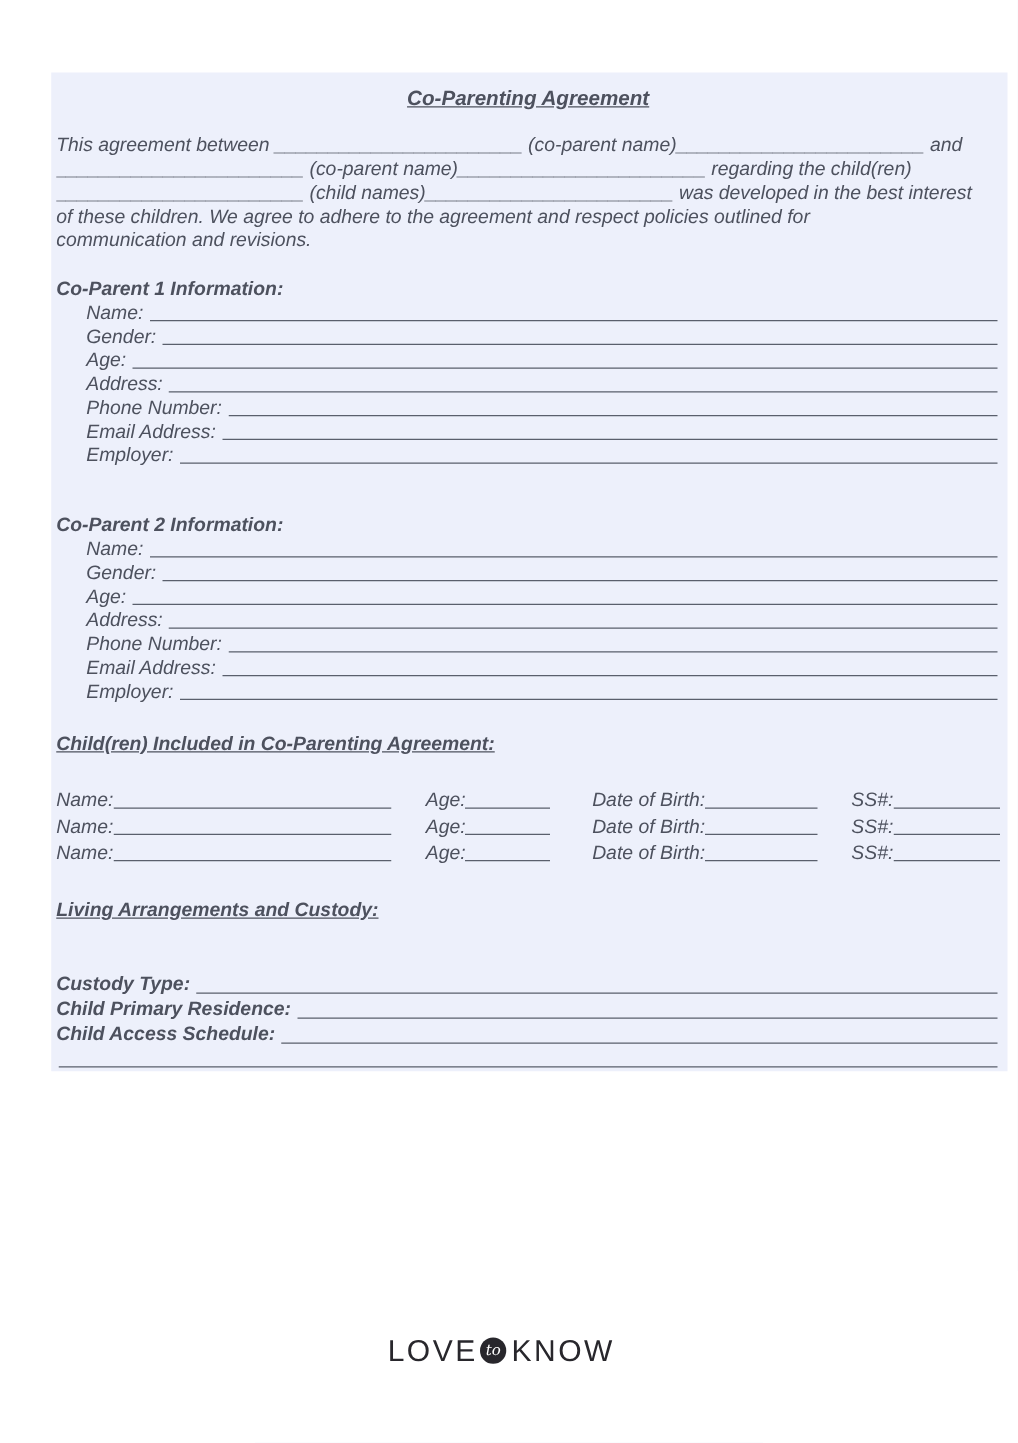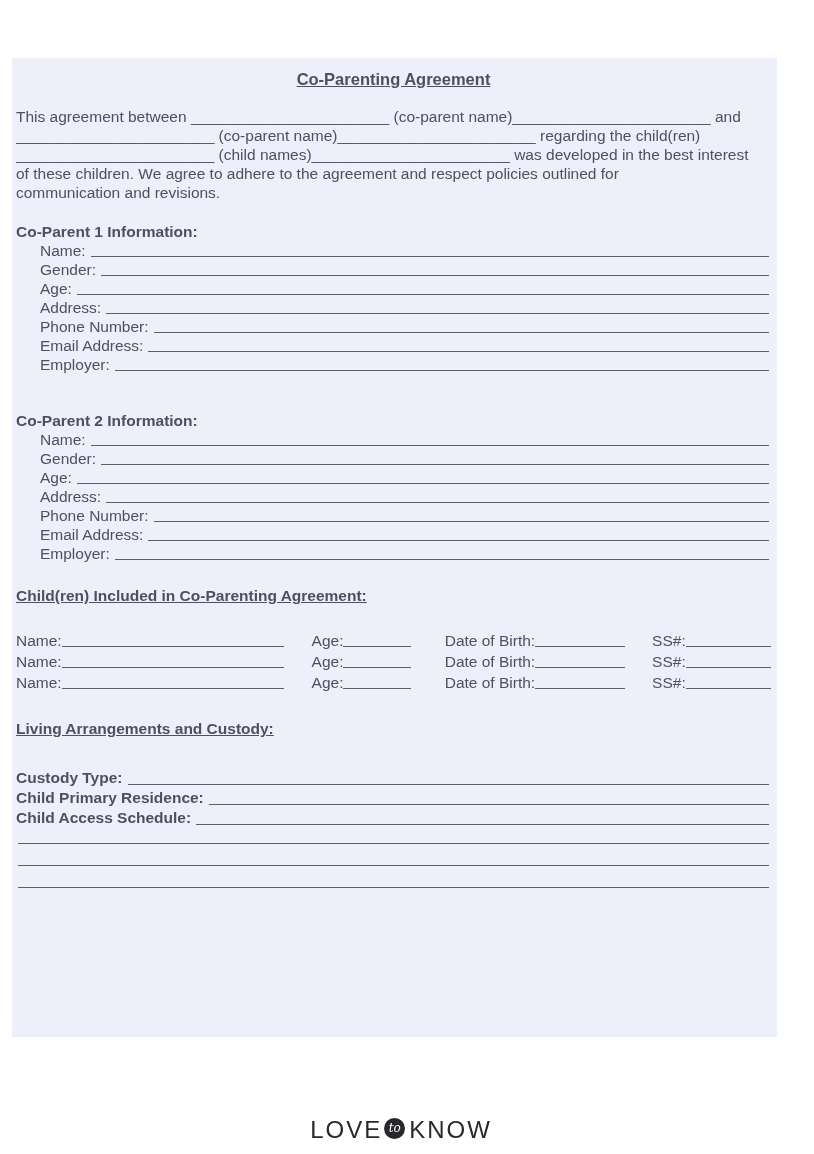--- a/index.html
+++ b/index.html
@@ -9,25 +9,26 @@
     --logo-ink:#28272c;
   }
   *{margin:0;padding:0;box-sizing:border-box;}
   html,body{background:#ffffff;}
   body{
     width:814px;height:1154px;position:relative;overflow:hidden;
     font-family:"Liberation Sans","DejaVu Sans",sans-serif;
     color:var(--ink);
   }
   .doc-panel{
-    position:absolute;left:12px;top:58px;width:765px;height:979px;
+    position:absolute;left:41px;top:58px;width:765px;height:799px;
     background:var(--panel-bg);
     padding:12px 6px 0 4px;
     font-size:15.5px;line-height:19px;
     overflow:hidden;
+    font-style:italic;
   }
   .doc-title{
     text-align:center;font-weight:bold;font-size:16.5px;
     text-decoration:underline;line-height:19px;
   }
   .intro{margin-top:18px;}
   .intro-line{white-space:pre;overflow:hidden;}
   .section-heading{font-weight:bold;line-height:19px;}
   .underlined{text-decoration:underline;}
   .cp1-heading{margin-top:20px;}
@@ -43,29 +44,29 @@
   }
   .fline-tight{margin-left:0;}
   .child-rows{margin-top:25px;}
   .crow{display:flex;line-height:21px;}
   .ccell{display:flex;}
   .ccell .fline{margin:0 0 4px 0;}
   .c1{width:270px;}
   .c2{width:100px;margin-left:28px;}
   .c3{width:182px;margin-left:34px;}
   .c4{width:120px;margin-left:27px;}
-  .custody-rows{margin-top:30px;}
+  .custody-rows{margin-top:40px;}
   .custody-rows .frow{line-height:20px;}
   .bold{font-weight:bold;}
   .vis-text{line-height:20px;}
   .vline{border-bottom:1.5px solid var(--line);margin:0 2px;}
   .vline-first{height:16px;}
   .vline-rest{height:22px;}
   .footer-logo{
-    position:absolute;left:0;top:1116px;width:802px;
+    position:absolute;left:0;top:1069px;width:802px;
     text-align:center;color:var(--logo-ink);
     font-size:24px;line-height:24px;font-weight:400;
     letter-spacing:2px;
   }
   .logo-word{vertical-align:middle;}
   .logo-badge{
     display:inline-block;width:21px;height:21px;border-radius:50%;
     background:var(--logo-ink);color:#ffffff;
     font-family:"DejaVu Serif","Liberation Serif",serif;
     font-style:italic;font-size:12px;line-height:21px;letter-spacing:0;

